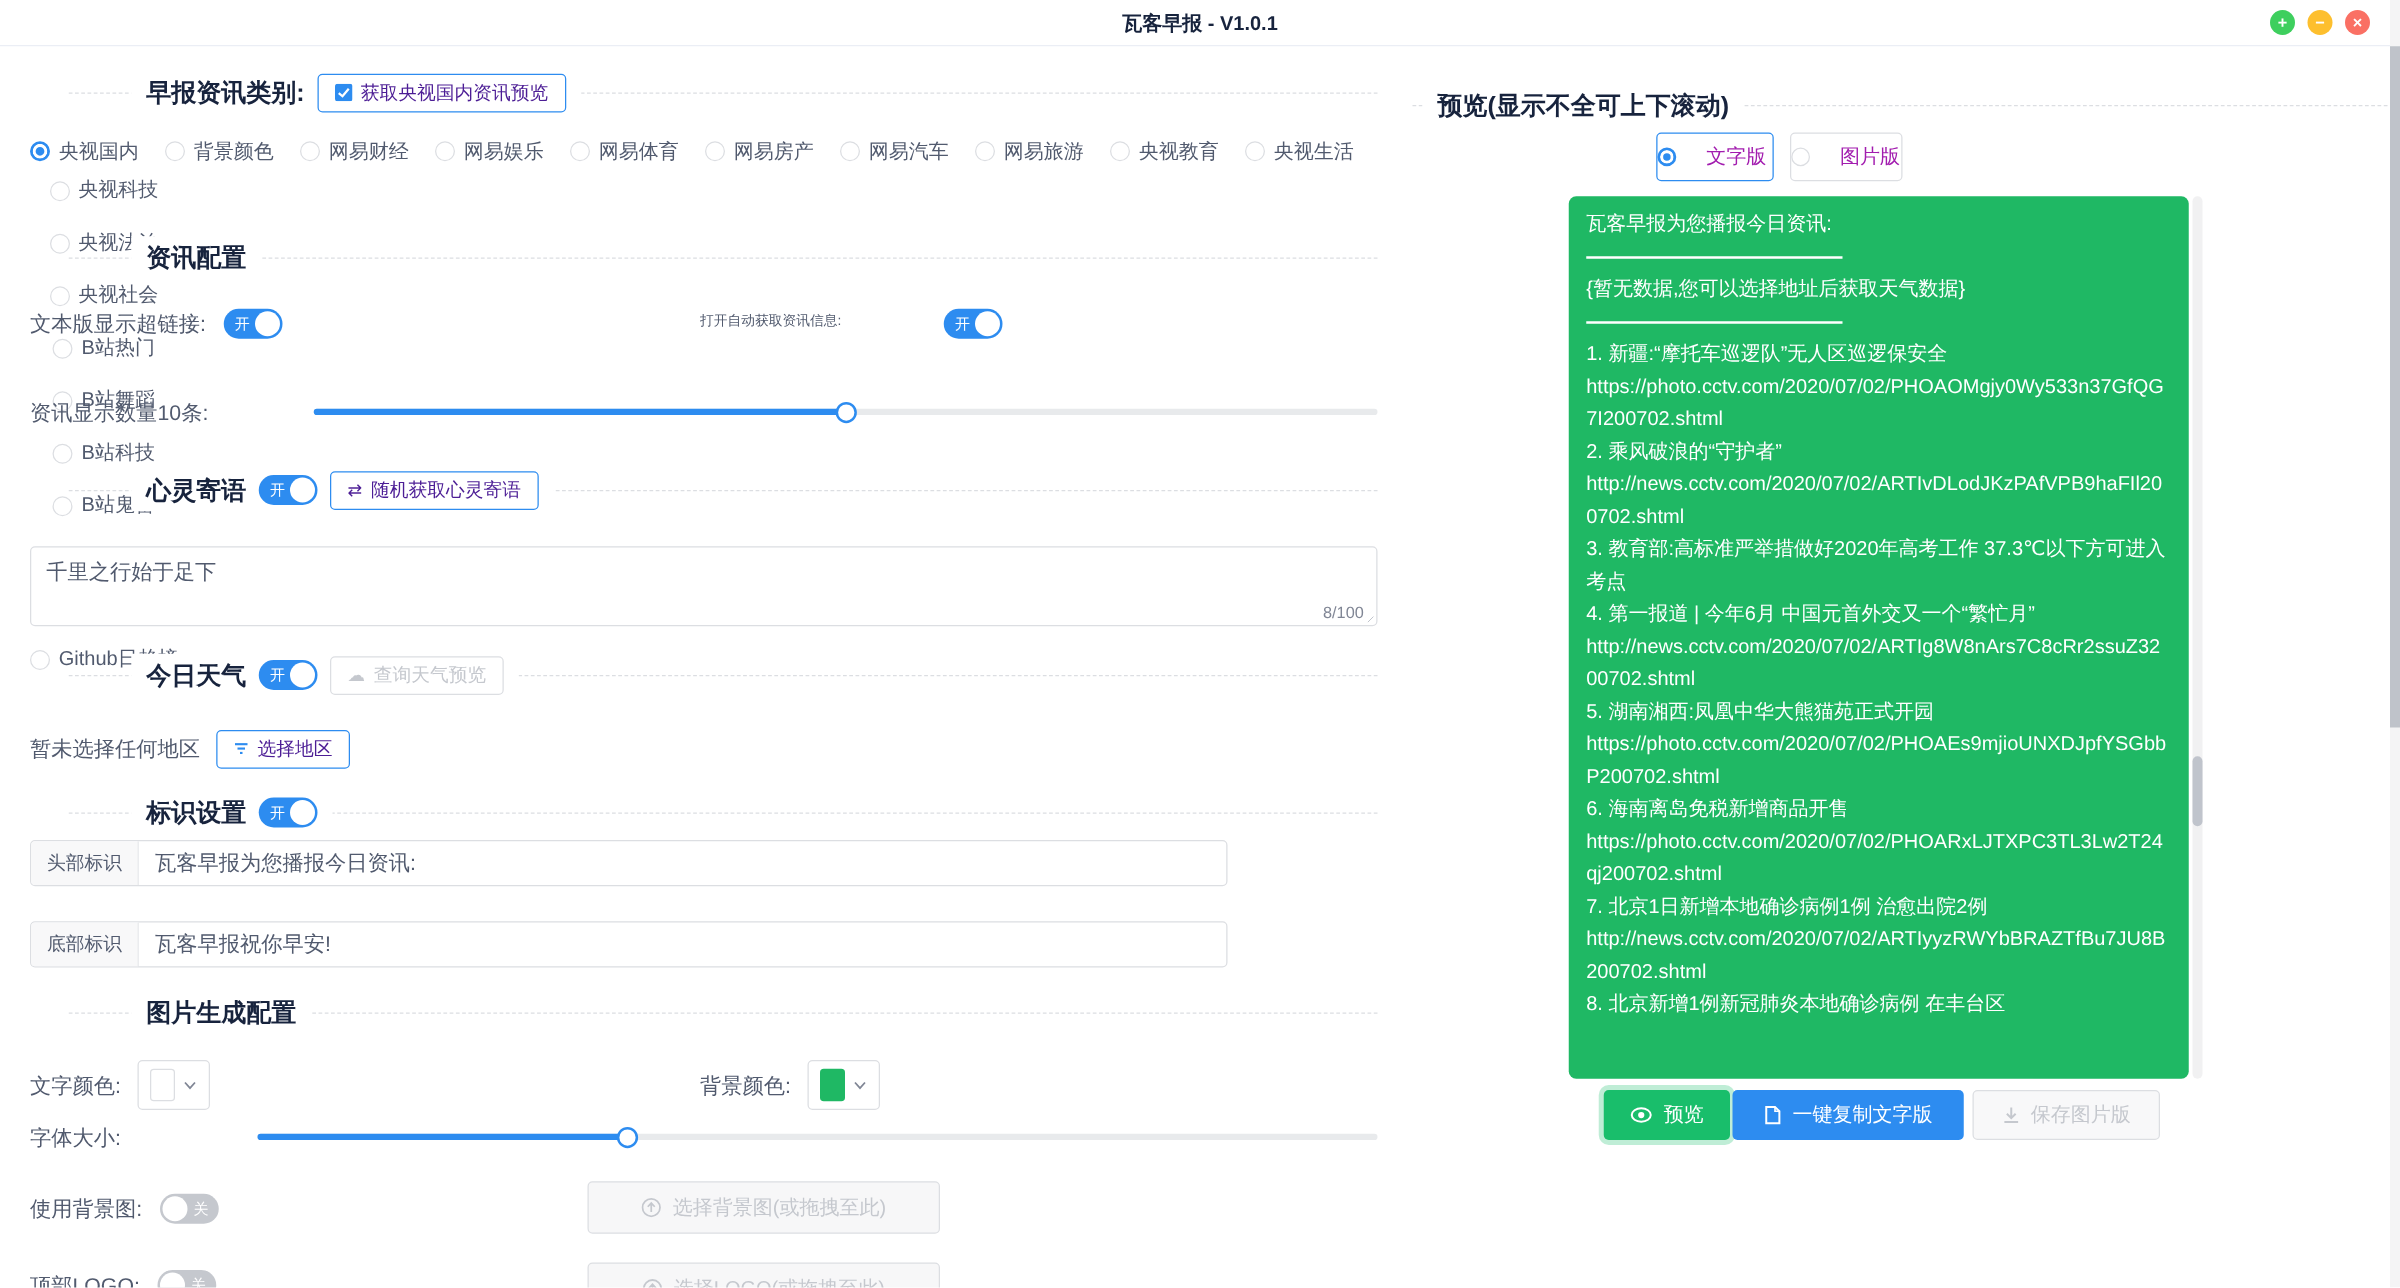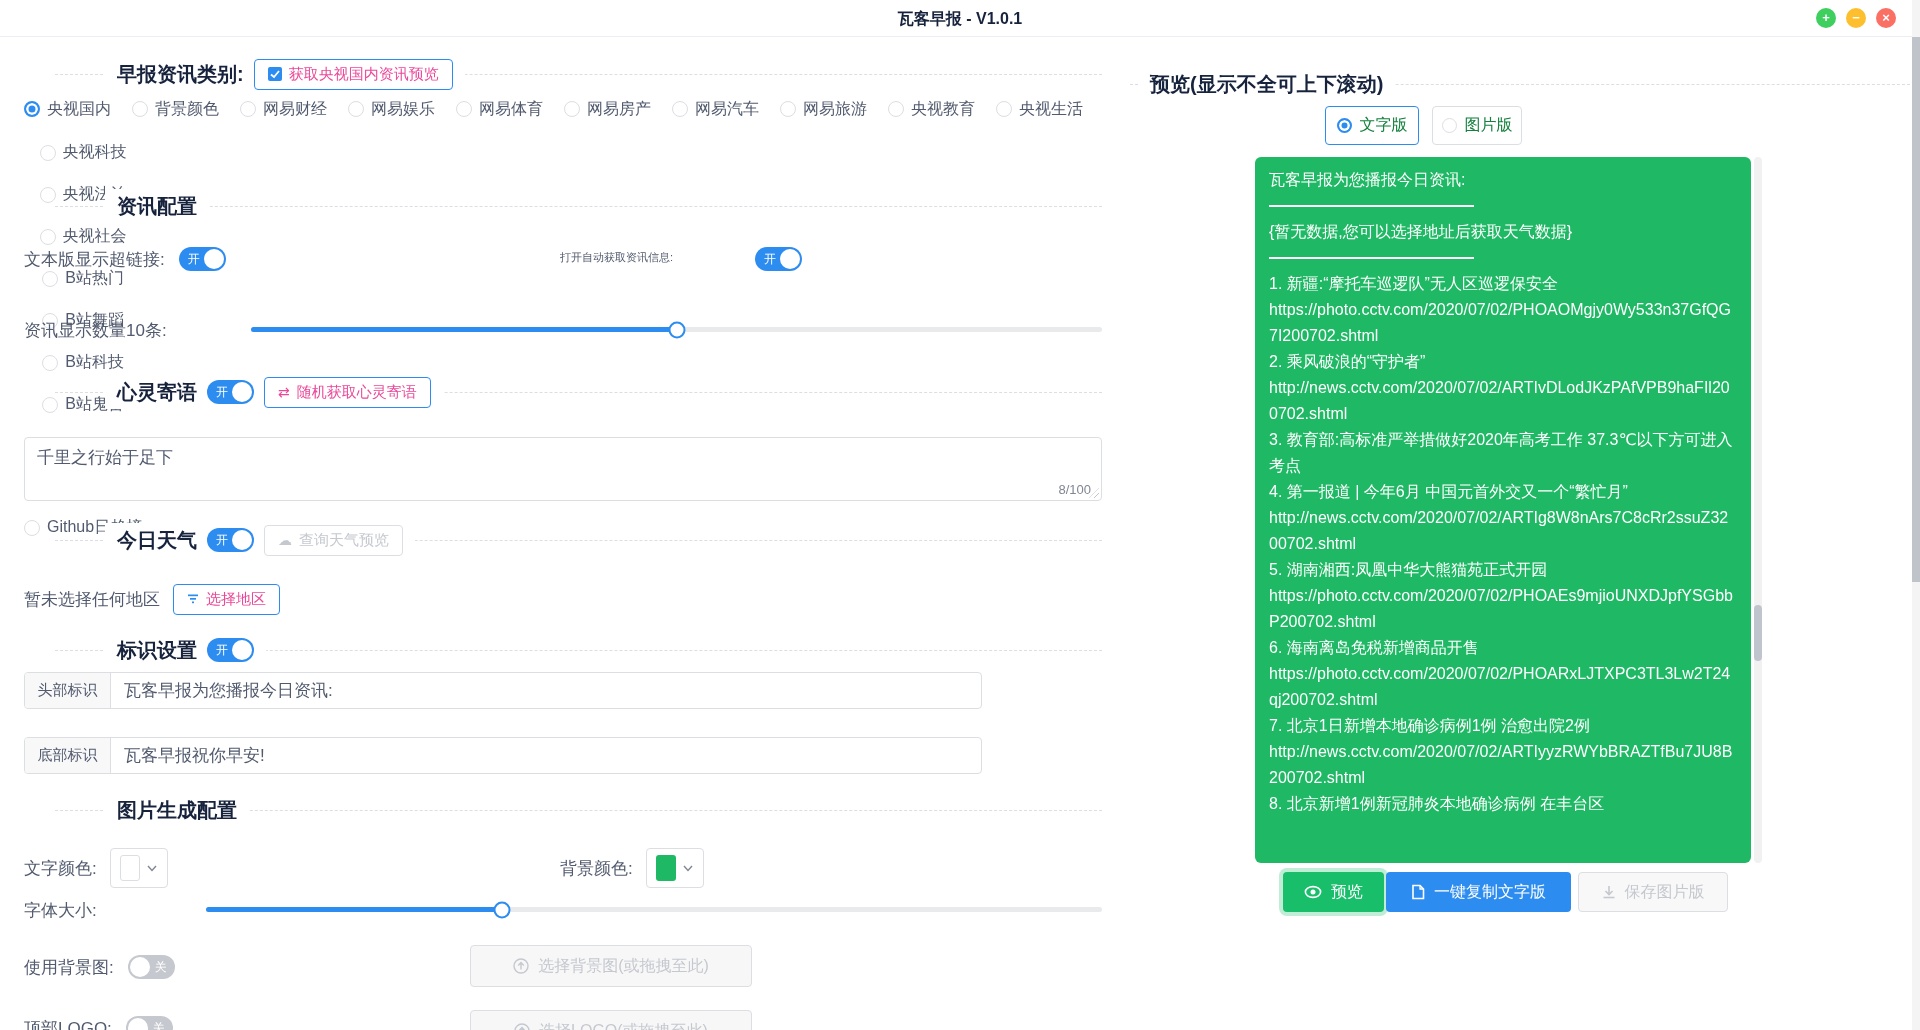--- a/index.html
+++ b/index.html
@@ -32,21 +32,21 @@
   .switch.on { background:#2d8cf0; }
   .switch.off { background:#c5c8ce; }
   .switch .knob { position:absolute; top:2px; width:20px; height:20px; border-radius:50%; background:#fff; }
   .switch.on .knob { right:2px; }
   .switch.off .knob { left:2px; }
   .sw-text { position:absolute; top:0; line-height:24px; font-size:12px; color:#fff; }
   .switch.on .sw-text { left:9px; }
   .switch.off .sw-text { right:8px; }
 
   
-  .btn-outline { display:inline-flex; align-items:center; gap:7px; border:1px solid #2d8cf0; color:#ec4899; background:#fff;
+  .btn-outline { display:inline-flex; align-items:center; gap:7px; border:1px solid #2d8cf0; color:#4c1d95; background:#fff;
     border-radius:4px; padding:0 13px; height:31px; font-size:15px; white-space:nowrap; cursor:pointer; }
   .btn-outline.disabled { border-color:#dcdee2; color:#c5c8ce; cursor:default; }
   .btn-upload { position:absolute; display:flex; align-items:center; justify-content:center; gap:9px; width:282px; height:42px;
     border:1px solid #dcdee2; background:#f7f7f8; color:#c5c8ce; border-radius:4px; font-size:16px; cursor:default; }
   .btn-solid { position:absolute; height:40px; border-radius:4px; display:flex; align-items:center; justify-content:center;
     gap:9px; font-size:16px; color:#fff; cursor:pointer; }
 
   
   .radio-row { position:absolute; left:24px; display:flex; align-items:center; gap:21px; height:26px; }
   .radio { display:inline-flex; align-items:center; gap:7px; font-size:16px; color:#515a6e; cursor:pointer; white-space:nowrap; }
@@ -72,22 +72,22 @@
     font-size:15px; color:#515a6e; border-radius:3px 0 0 3px; flex:none; }
   .ig-value { display:flex; align-items:center; padding:0 13px; font-size:17px; color:#515a6e; flex:1; cursor:text; }
 
   
   .color-select { display:inline-flex; align-items:center; justify-content:center; gap:7px; width:58px; height:40px;
     border:1px solid #dcdee2; border-radius:4px; background:#fff; cursor:pointer; }
   .swatch { width:20px; height:26px; border-radius:3px; border:1px solid #dcdee2; }
   .swatch.noborder { border:none; }
 
   
-  .tab { position:absolute; height:39px; border:1px solid #dcdee2; border-radius:4px; display:flex; align-items:center; justify-content:center;
-    gap:8px; font-size:16px; color:#15803d; background:#fff; cursor:pointer; top:106px; }
+  .tab { position:absolute; height:39px; border:1px solid #dcdee2; border-radius:4px; display:flex; align-items:center; justify-content:flex-start;
+    gap:24px; font-size:16px; color:#a21caf; background:#fff; cursor:pointer; top:106px; }
   .tab.sel { border-color:#2d8cf0; }
   .pv-box { position:absolute; left:1255px; top:157px; width:496px; height:706px; background:#1fb864; border-radius:6px; overflow:hidden; color:#fff; }
   .pv-inner { padding:10px 14px 0; font-size:16px; line-height:26px; }
   .pv-line { word-break:break-all; }
   .pv-hr { height:26px; display:flex; align-items:center; }
   .pv-hr span { display:block; width:205px; height:2px; background:#fff; }
   .pv-scroll { position:absolute; left:1754px; top:157px; width:8px; height:706px; background:#f1f1f2; border-radius:4px; }
   .pv-thumb { position:absolute; left:0; top:448px; width:8px; height:56px; background:#c0c4cc; border-radius:4px; cursor:grab; }
 
   .btn-preview { left:1283px; top:872px; width:101px; background:#19be6b; box-shadow:0 0 0 4px rgba(25,190,107,.28); }
@@ -123,21 +123,21 @@
             <svg width="14" height="14" viewBox="0 0 14 14">
               <rect width="14" height="14" rx="2" fill="#2d8cf0"></rect>
               <path d="M3 7.5 L6 10 L11 4" stroke="#fff" stroke-width="1.8" fill="none"></path>
             </svg>
           </span>
         <span>获取央视国内资讯预览</span>
       </button>
     </div>
   </div>
 
-  <div class="radio-row" style="top:96px;text-align:center;">
+  <div class="radio-row" style="top:108px;text-align:center;">
     <label class="radio">
         <span class="rdot sel"></span>
         <span>央视国内</span>
       </label>
     <label class="radio">
         <span class="rdot"></span>
         <span>背景颜色</span>
       </label>
     <label class="radio">
         <span class="rdot"></span>

